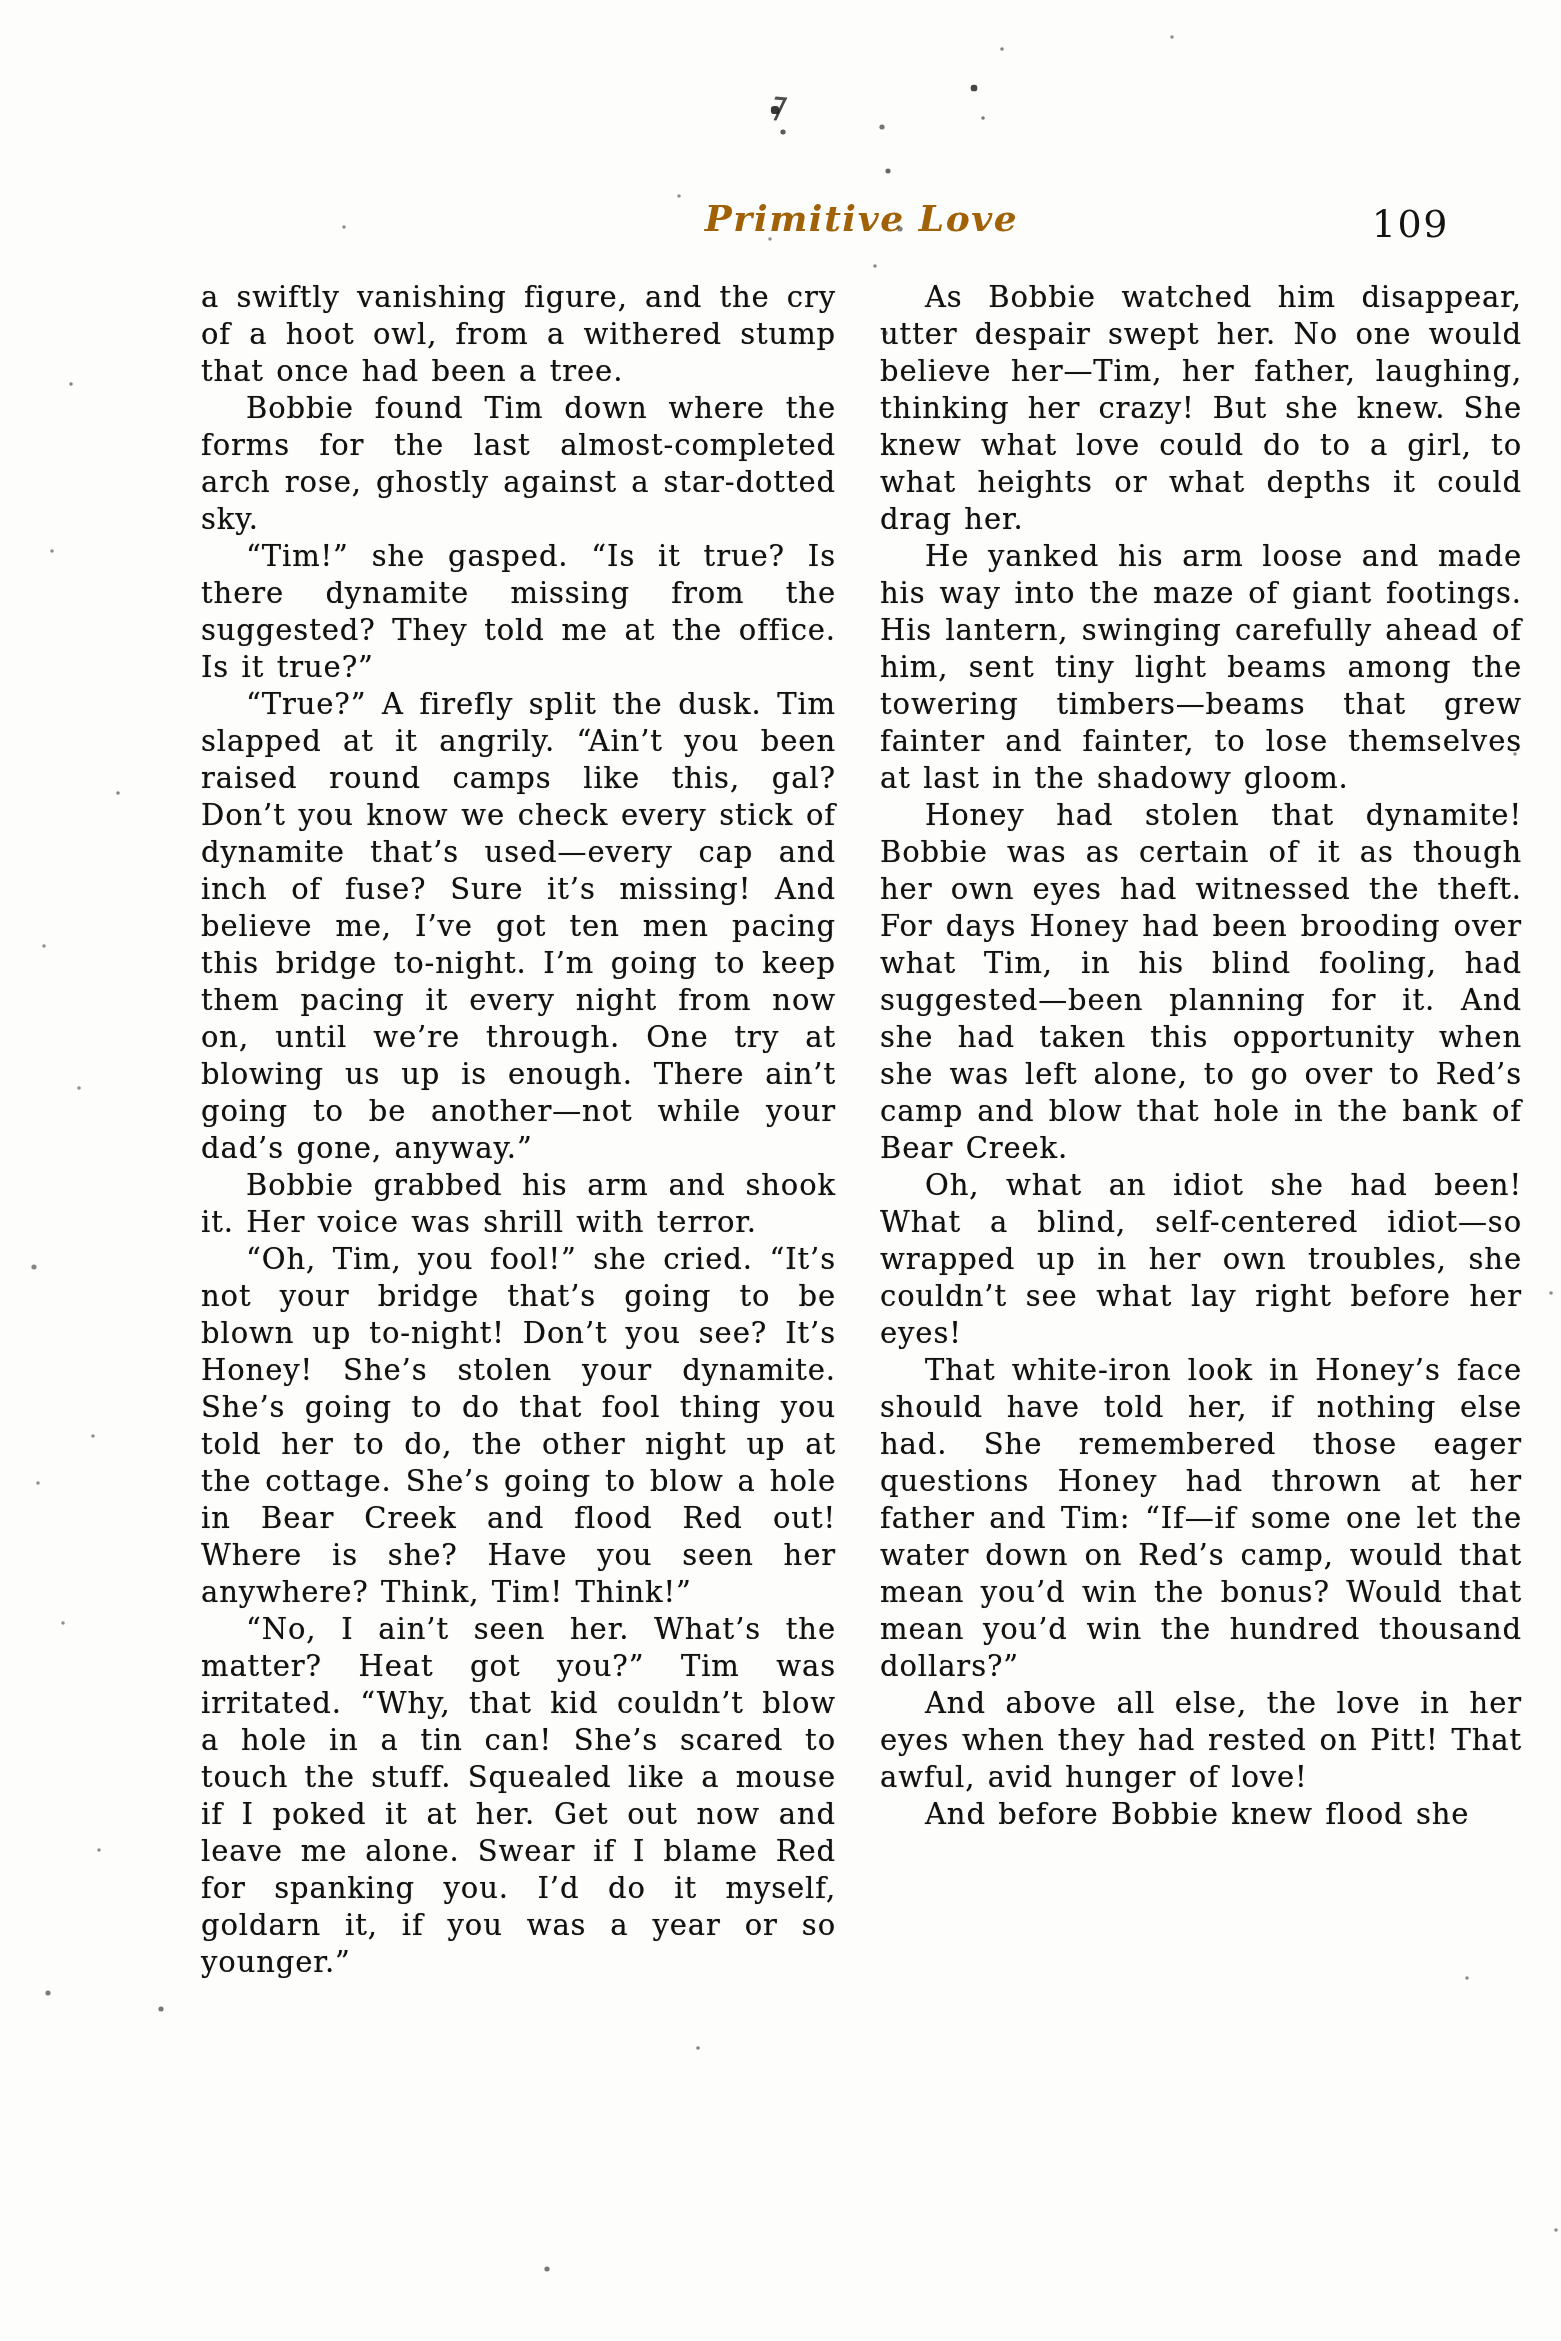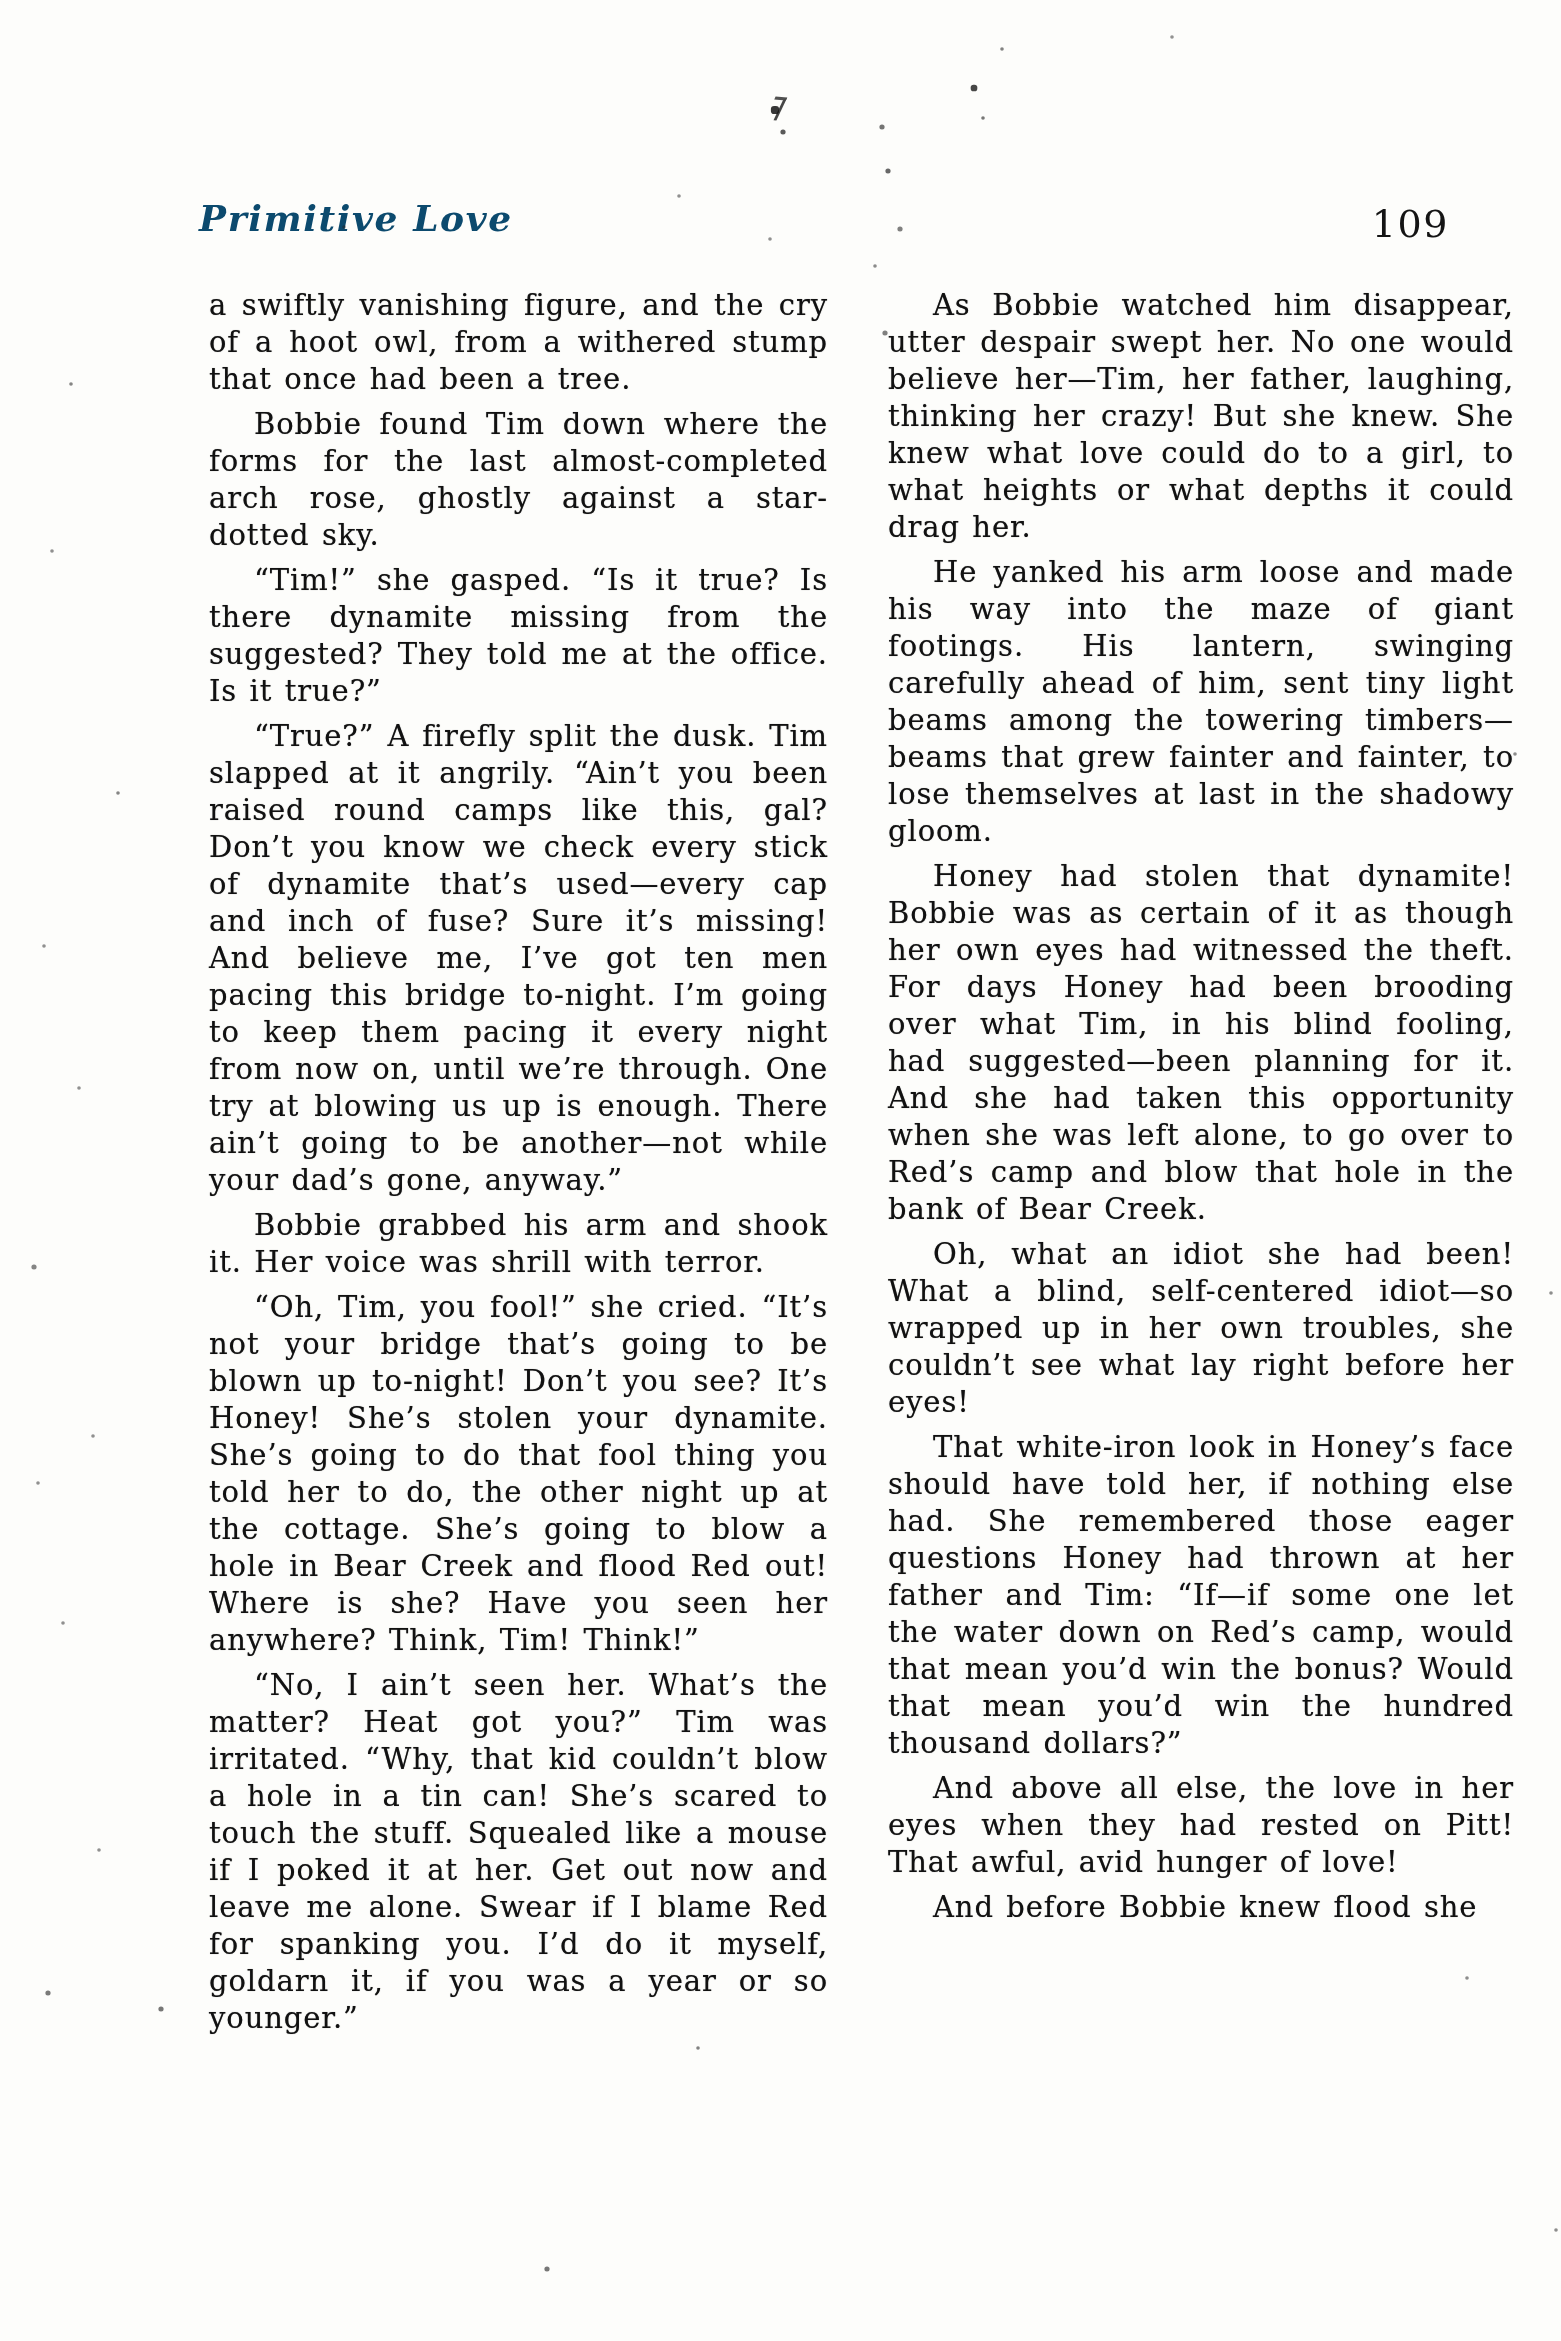--- a/index.html
+++ b/index.html
@@ -20,25 +20,26 @@
   }
   .running-head {
     position: absolute;
     left: 199px;
     right: 37px;
     top: 197px;
     height: 47px;
   }
   .head-title {
     display: block;
+    text-align: center;
     font-style: italic;
     font-weight: bold;
     font-size: 36px;
     letter-spacing: 1.6px;
-    color: #0c4a6e;
+    color: #a16207;
   }
   .page-number {
     position: absolute;
     top: 4.7px;
     right: 75px;
     font-size: 38px;
     letter-spacing: 1.6px;
     color: #141414;
   }
   .columns {
@@ -51,21 +52,21 @@
   .col { 
     text-align: justify;
     font-size: 29px;
     line-height: 37px;
     letter-spacing: 0.9px;
     word-spacing: 2.3px;
     text-shadow: 0 0 0.8px rgba(10,10,10,0.55);
   }
   .col-left  { width: 635px; }
   .col-right { width: 642px; }
-  .col p { margin: 8px; padding: 0; text-indent: 45px; }
+  .col p { margin: 0; padding: 0; text-indent: 45px; }
   .col p.no-indent { text-indent: 0; }
   
   .specks {
     position: absolute;
     top: 0; left: 0;
     width: 2.3px; height: 2.3px;
     border-radius: 50%;
     background: transparent;
     pointer-events: none;
     box-shadow:

